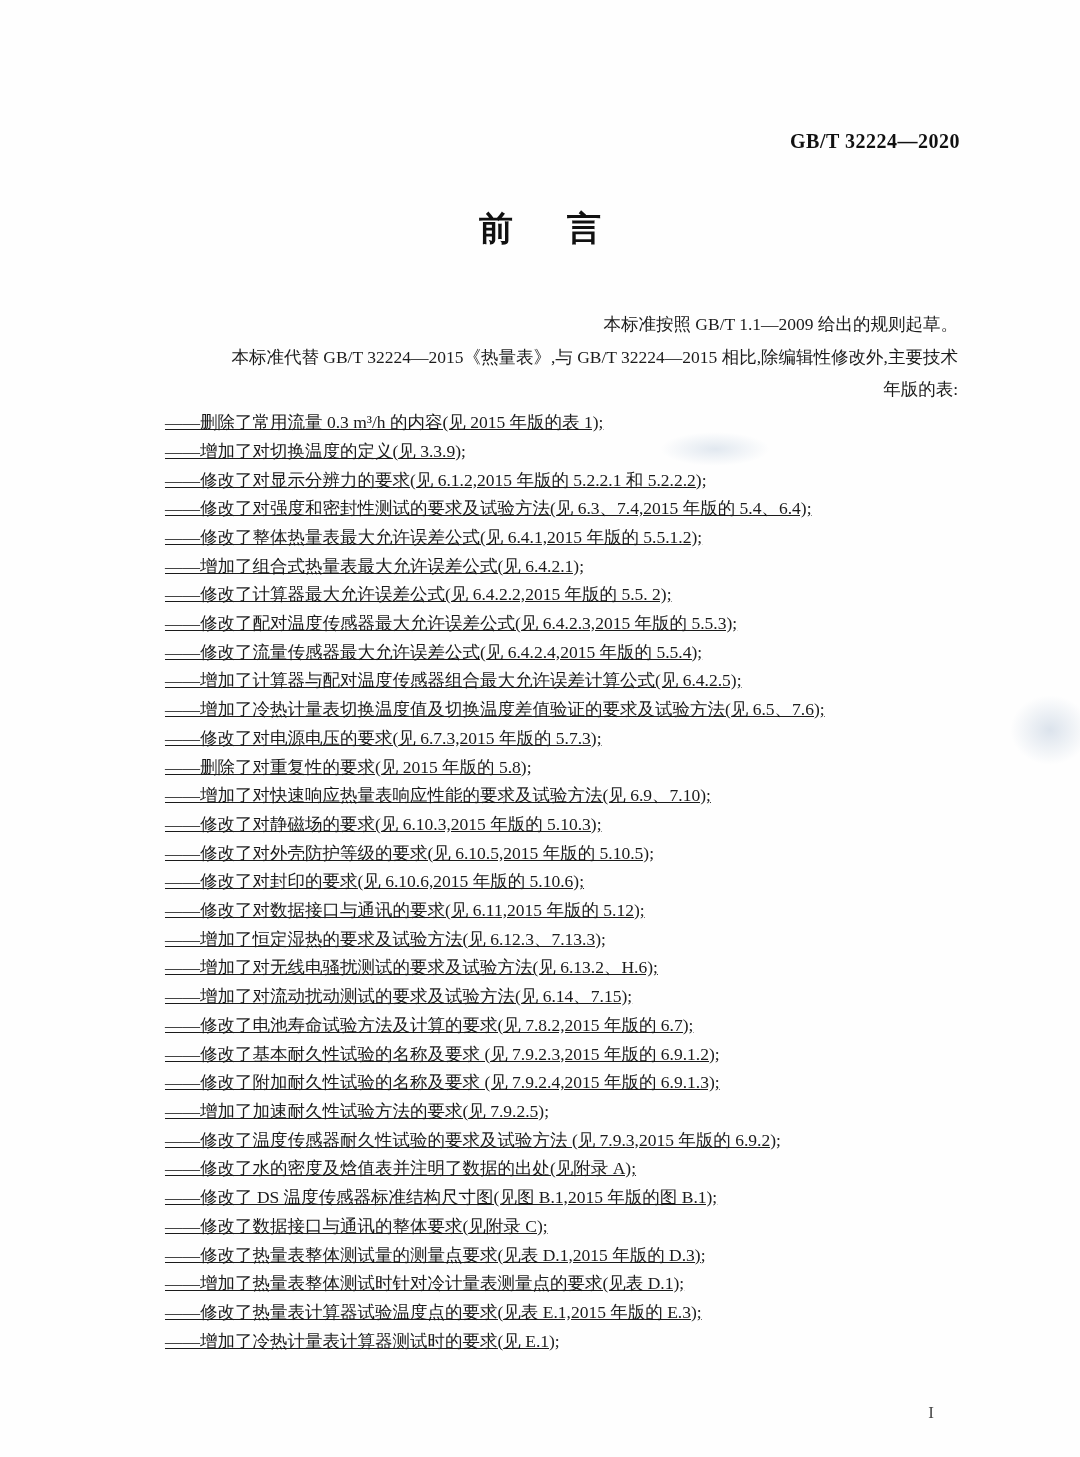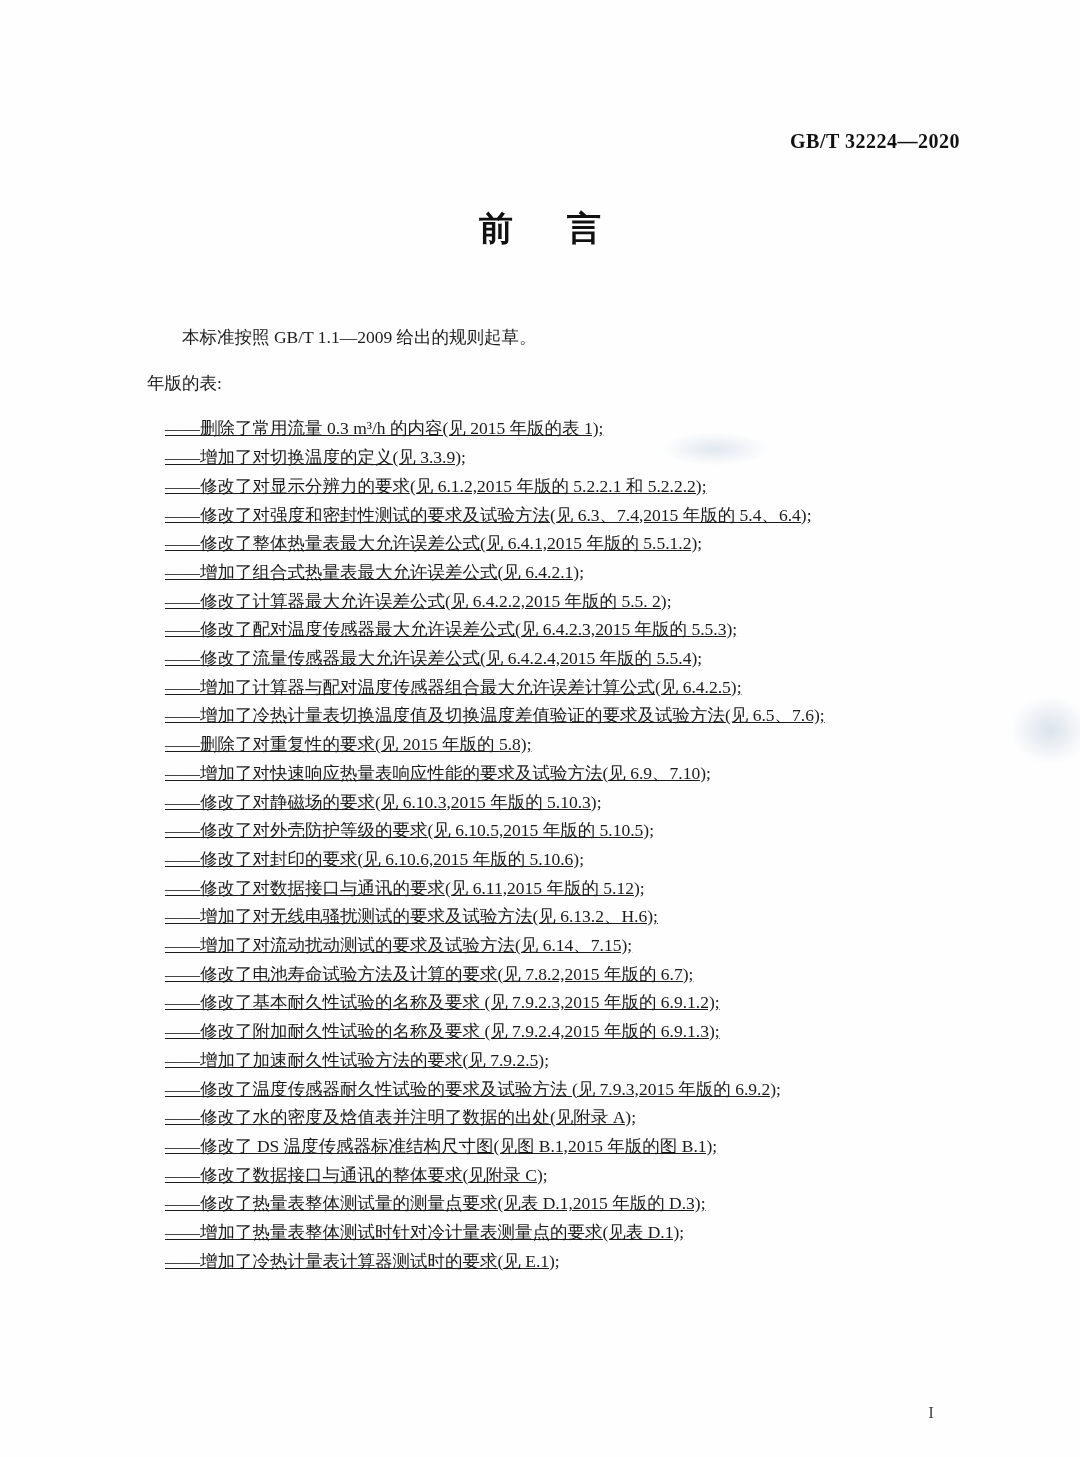--- a/index.html
+++ b/index.html
@@ -41,22 +41,23 @@
   .body-text {
     position: absolute;
     top: 306px;
     left: 130px;
     width: 832px;
     font-size: 17.5px;
     line-height: 28.7px;
     color: #1b1b1b;
   }
   .intro-line {
-    margin: 17px;
+    margin: 4px;
     white-space: nowrap;
+    text-align: right;
   }
   .indent-2em {
     text-indent: 2em;
   }
   .changes {
     list-style: none;
     margin: 0;
     padding: 0;
     text-decoration: underline;
   }
@@ -97,52 +98,56 @@
 
   <div class="doc-number">GB/T 32224—2020</div>
 
   <h1 class="fore-title">
     <span>前</span>
     <span>言</span>
   </h1>
 
   <div class="body-text">
     <p class="intro-line indent-2em">本标准按照 GB/T 1.1—2009 给出的规则起草。</p>
+    <p class="intro-line indent-2em">本标准代替 GB/T 32224—2015《热量表》,与 GB/T 32224—2015 相比,除编辑性修改外,主要技术</p>
     <p class="intro-line">年版的表:</p>
 
     <ul class="changes">
         <li class="change-item">——删除了常用流量 0.3 m³/h 的内容(见 2015 年版的表 1);</li>
         <li class="change-item">——增加了对切换温度的定义(见 3.3.9);</li>
         <li class="change-item">——修改了对显示分辨力的要求(见 6.1.2,2015 年版的 5.2.2.1 和 5.2.2.2);</li>
         <li class="change-item">——修改了对强度和密封性测试的要求及试验方法(见 6.3、7.4,2015 年版的 5.4、6.4);</li>
         <li class="change-item">——修改了整体热量表最大允许误差公式(见 6.4.1,2015 年版的 5.5.1.2);</li>
         <li class="change-item">——增加了组合式热量表最大允许误差公式(见 6.4.2.1);</li>
         <li class="change-item">——修改了计算器最大允许误差公式(见 6.4.2.2,2015 年版的 5.5. 2);</li>
         <li class="change-item">——修改了配对温度传感器最大允许误差公式(见 6.4.2.3,2015 年版的 5.5.3);</li>
         <li class="change-item">——修改了流量传感器最大允许误差公式(见 6.4.2.4,2015 年版的 5.5.4);</li>
         <li class="change-item">——增加了计算器与配对温度传感器组合最大允许误差计算公式(见 6.4.2.5);</li>
         <li class="change-item">——增加了冷热计量表切换温度值及切换温度差值验证的要求及试验方法(见 6.5、7.6);</li>
+        <li class="change-item">——修改了对电源电压的要求(见 6.7.3,2015 年版的 5.7.3);</li>
         <li class="change-item">——删除了对重复性的要求(见 2015 年版的 5.8);</li>
         <li class="change-item">——增加了对快速响应热量表响应性能的要求及试验方法(见 6.9、7.10);</li>
         <li class="change-item">——修改了对静磁场的要求(见 6.10.3,2015 年版的 5.10.3);</li>
         <li class="change-item">——修改了对外壳防护等级的要求(见 6.10.5,2015 年版的 5.10.5);</li>
         <li class="change-item">——修改了对封印的要求(见 6.10.6,2015 年版的 5.10.6);</li>
         <li class="change-item">——修改了对数据接口与通讯的要求(见 6.11,2015 年版的 5.12);</li>
+        <li class="change-item">——增加了恒定湿热的要求及试验方法(见 6.12.3、7.13.3);</li>
         <li class="change-item">——增加了对无线电骚扰测试的要求及试验方法(见 6.13.2、H.6);</li>
         <li class="change-item">——增加了对流动扰动测试的要求及试验方法(见 6.14、7.15);</li>
         <li class="change-item">——修改了电池寿命试验方法及计算的要求(见 7.8.2,2015 年版的 6.7);</li>
         <li class="change-item">——修改了基本耐久性试验的名称及要求 (见 7.9.2.3,2015 年版的 6.9.1.2);</li>
         <li class="change-item">——修改了附加耐久性试验的名称及要求 (见 7.9.2.4,2015 年版的 6.9.1.3);</li>
         <li class="change-item">——增加了加速耐久性试验方法的要求(见 7.9.2.5);</li>
         <li class="change-item">——修改了温度传感器耐久性试验的要求及试验方法 (见 7.9.3,2015 年版的 6.9.2);</li>
         <li class="change-item">——修改了水的密度及焓值表并注明了数据的出处(见附录 A);</li>
         <li class="change-item">——修改了 DS 温度传感器标准结构尺寸图(见图 B.1,2015 年版的图 B.1);</li>
         <li class="change-item">——修改了数据接口与通讯的整体要求(见附录 C);</li>
         <li class="change-item">——修改了热量表整体测试量的测量点要求(见表 D.1,2015 年版的 D.3);</li>
         <li class="change-item">——增加了热量表整体测试时针对冷计量表测量点的要求(见表 D.1);</li>
+        <li class="change-item">——修改了热量表计算器试验温度点的要求(见表 E.1,2015 年版的 E.3);</li>
         <li class="change-item">——增加了冷热计量表计算器测试时的要求(见 E.1);</li>
       </ul>
   </div>
 
   <div class="artifact artifact-1"></div>
   <div class="artifact artifact-2"></div>
 
   <div class="page-number">I</div>
 
 </div>

